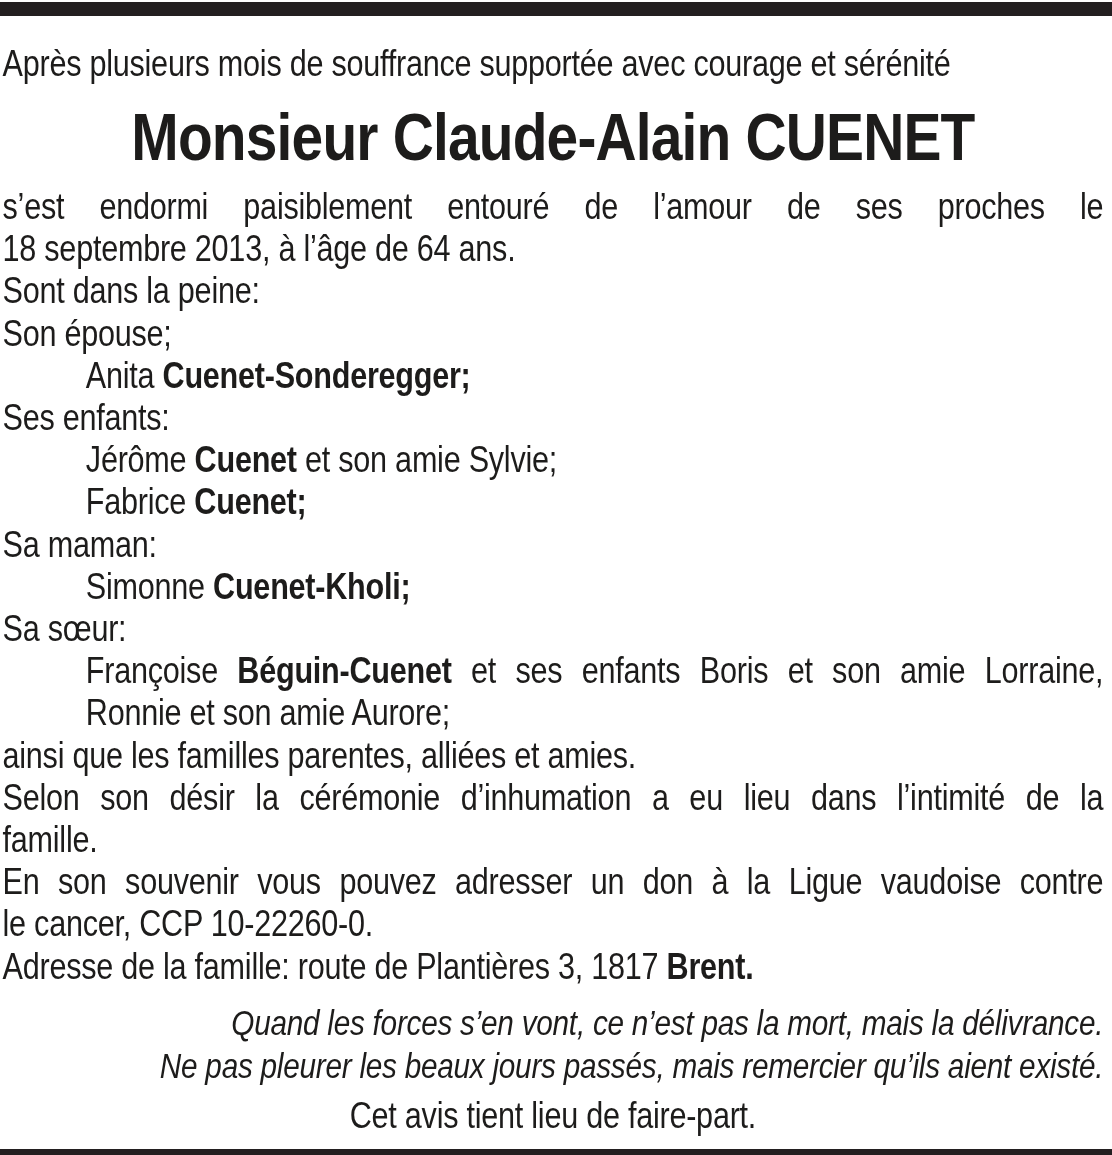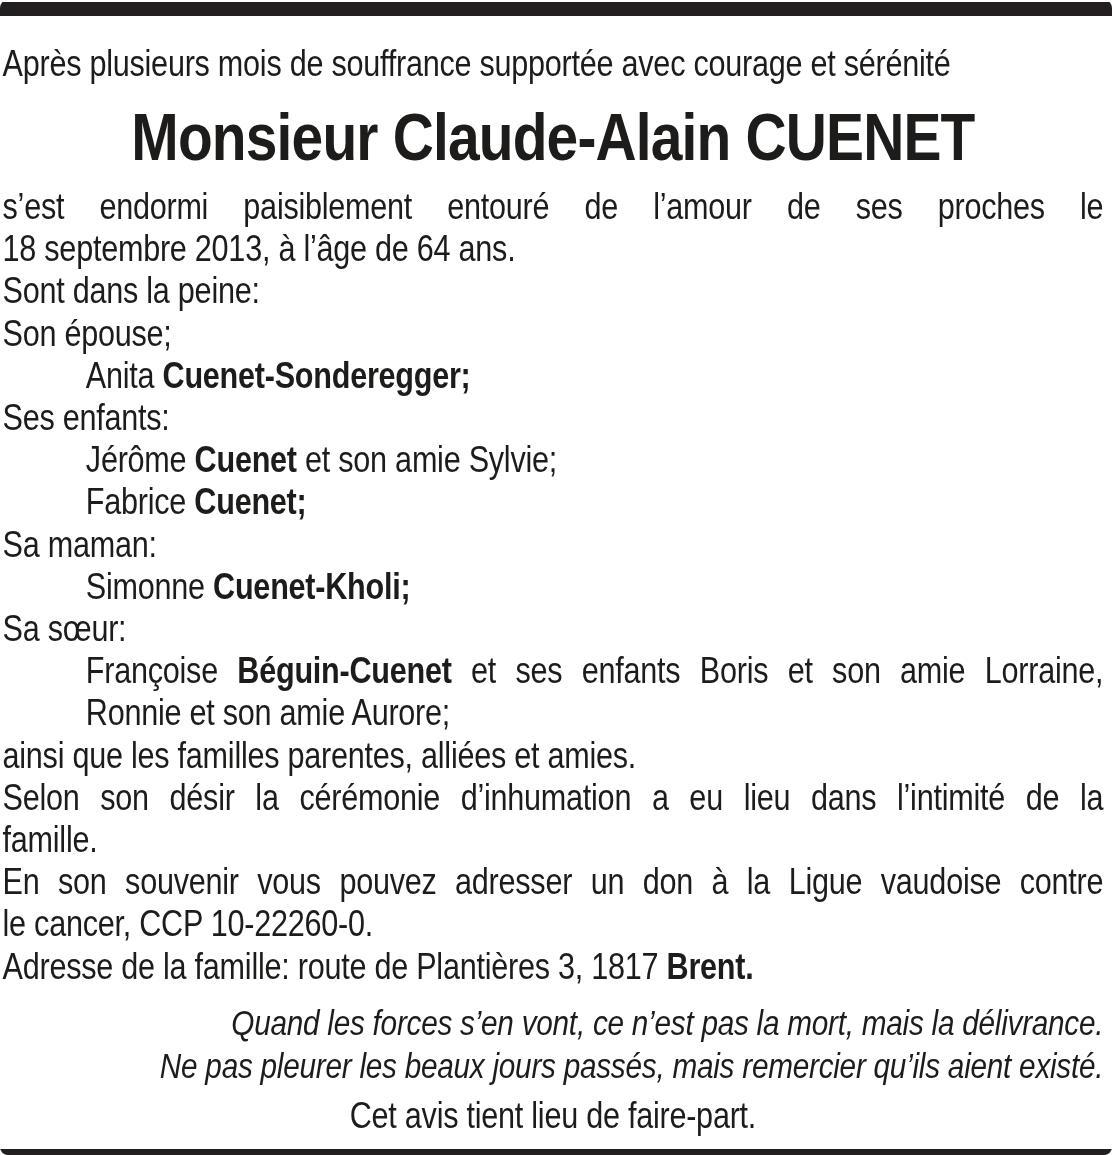--- a/index.html
+++ b/index.html
@@ -4,21 +4,20 @@
 <style>
   html, body { margin: 0; padding: 0; background: #ffffff; }
   .page {
     position: relative;
     width: 1112px;
     height: 1155px;
     background: #ffffff;
     overflow: hidden;
     font-family: "Liberation Sans", sans-serif;
     color: #1d1c1b;
-    border-radius: 8px;
   }
   .rule { position: absolute; left: 0; width: 1112px; background: #231f20; }
   .rule-top { top: 2px; height: 14px; }
   .rule-bottom { bottom: 0; height: 6px; }
   
   .content {
     position: absolute;
     top: 16px; left: 0;
     width: 1308px;
     transform: scaleX(0.85);

